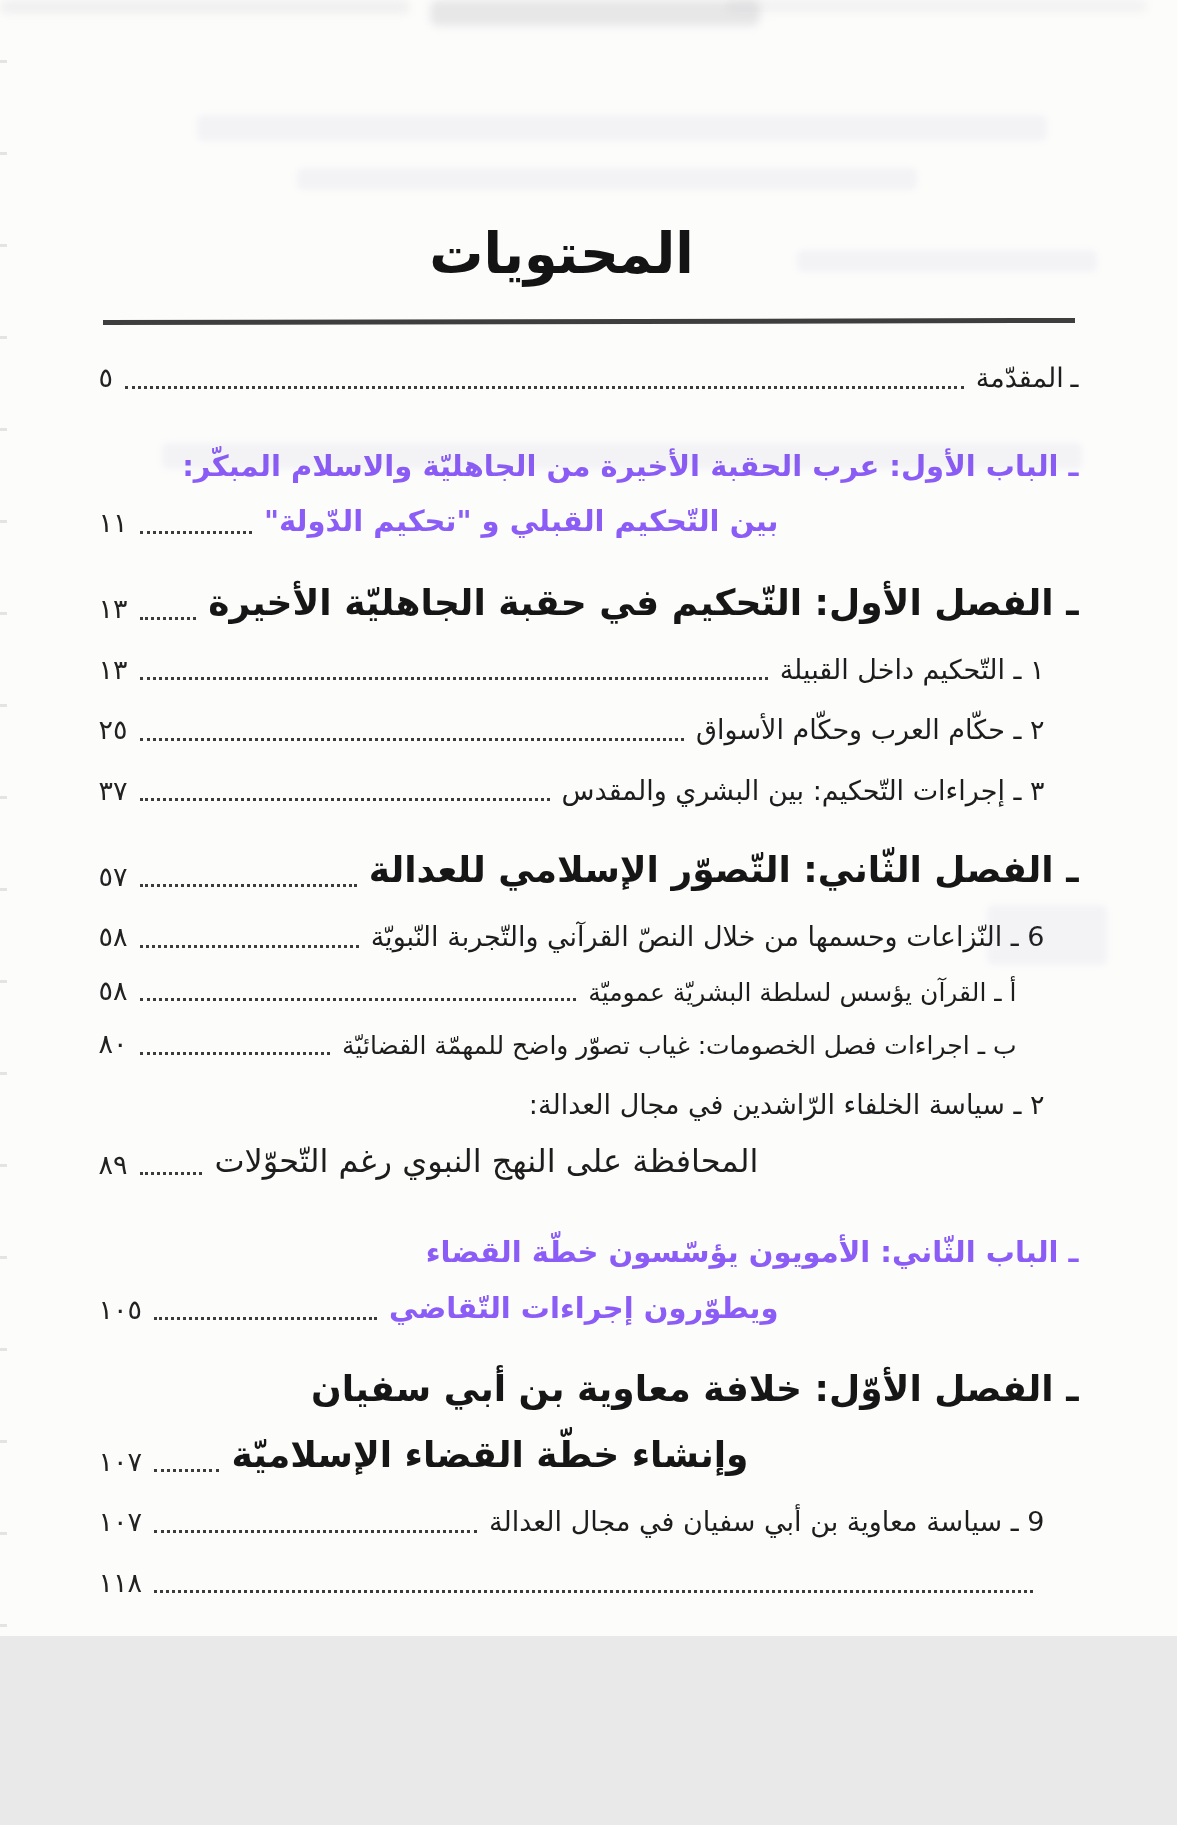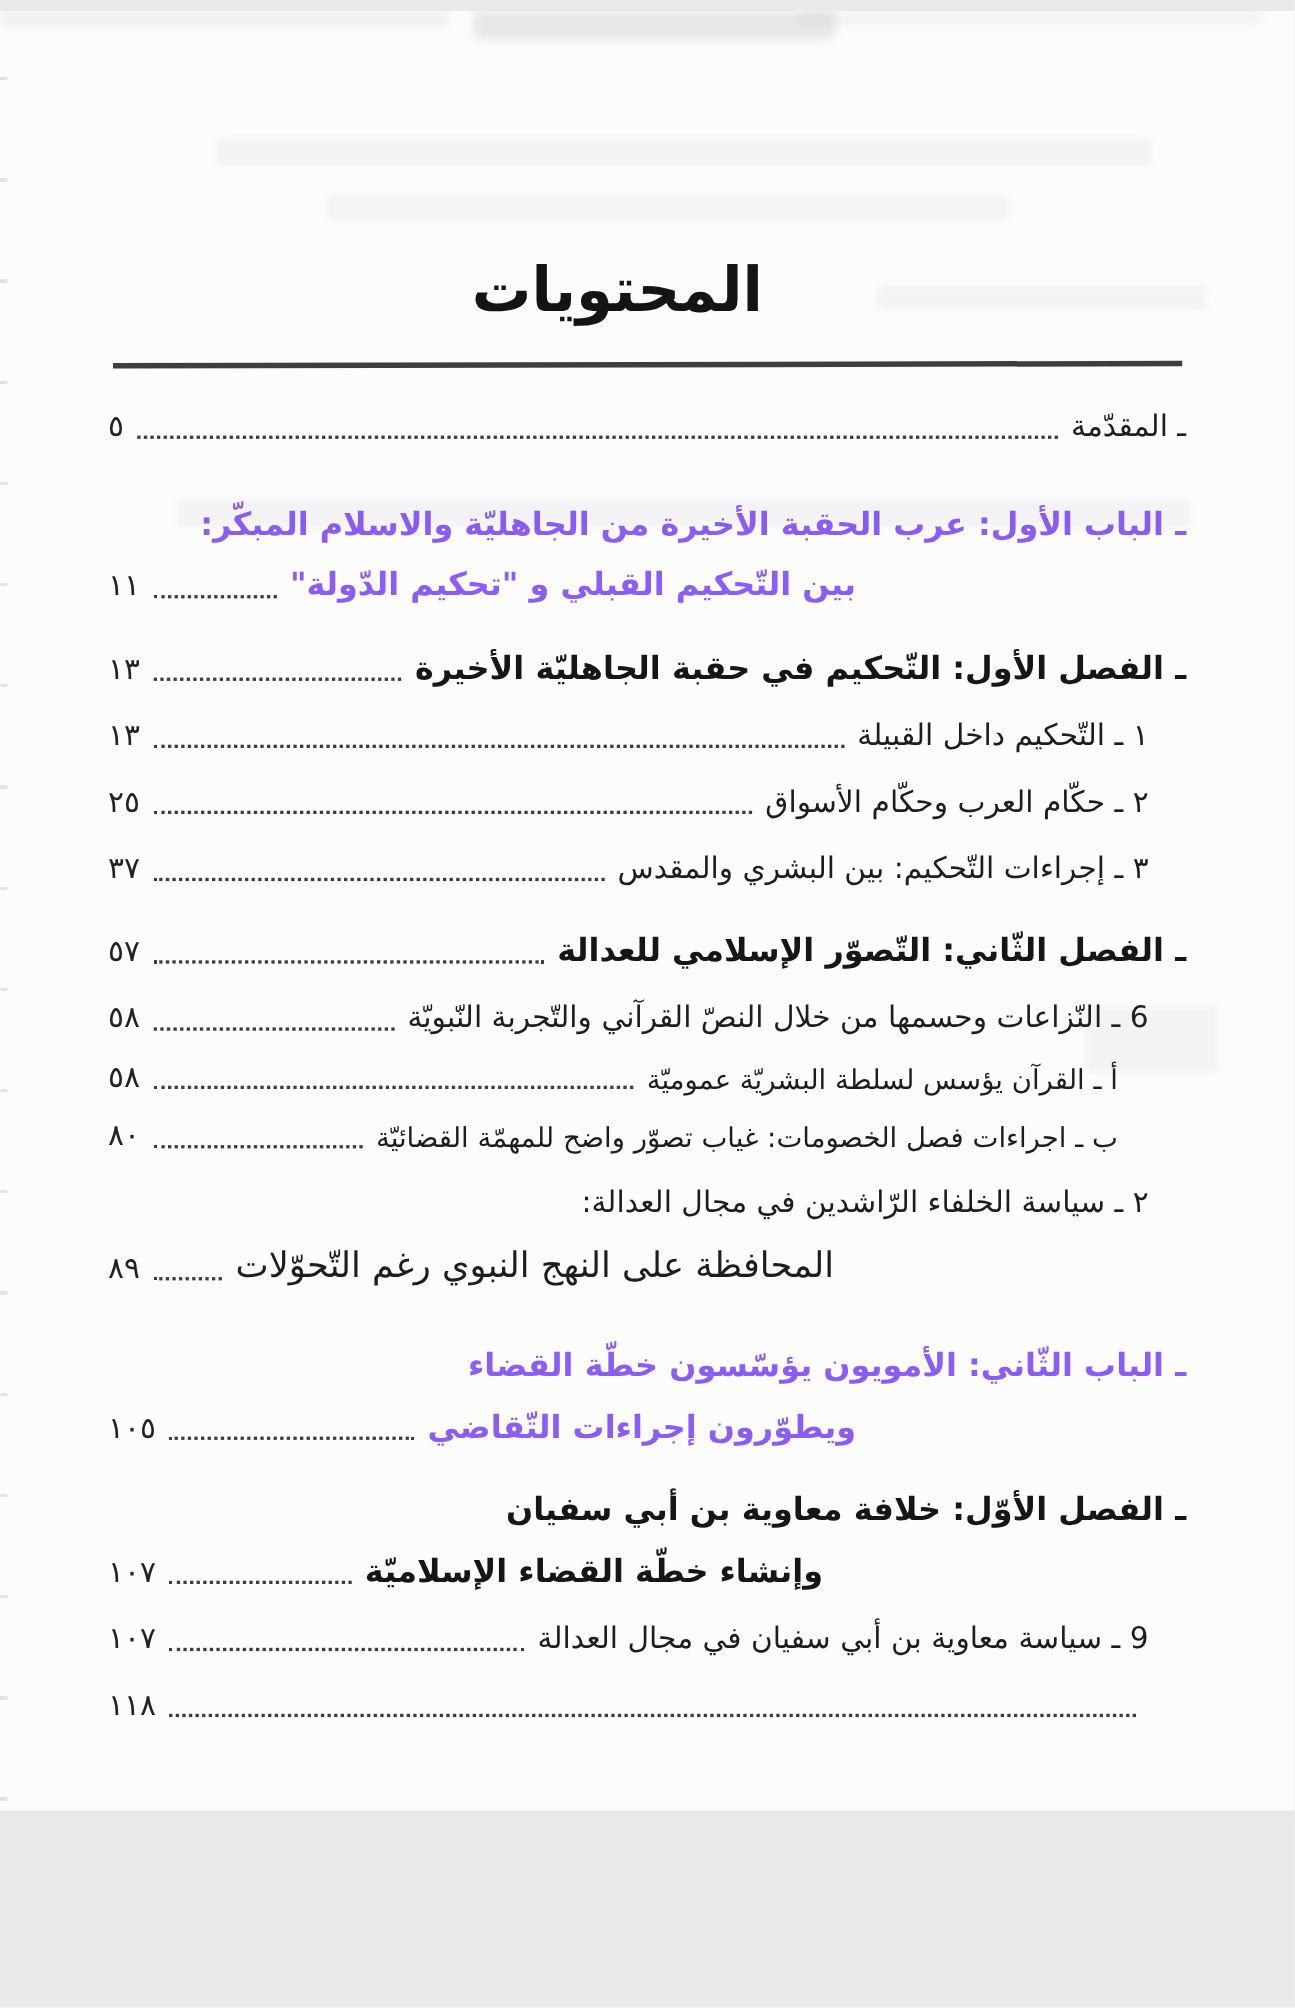--- a/index.html
+++ b/index.html
@@ -1,19 +1,19 @@
 <!DOCTYPE html>
 <html lang="ar" dir="rtl"><head>
 <meta charset="utf-8">
 <style>
   html,body{margin:0;padding:0;background:#e9e9e9;}
   .page{
     position:relative;
     width:1177px;height:1636px;
-    margin:10px auto;
+    margin:0 auto;
     background:#fcfcfb;
     overflow:hidden;
     font-family:"DejaVu Sans",sans-serif;
     color:#1d1d1d;
     direction:rtl;
   }
   
   .edge-ticks{
     position:absolute;left:0;top:60px;width:7px;height:1720px;
     background:repeating-linear-gradient(to bottom,
@@ -63,26 +63,26 @@
   }
   .row .txt{white-space:nowrap;}
   .row .dots{
     flex:1 1 auto;min-width:26px;height:0;
     border-bottom:3.5px dotted #3c3c3c;
     margin:0 12px 10px 12px;
     align-self:flex-end;
   }
   .row .pg{white-space:nowrap;font-size:27px;color:#222;}
   .intro{margin-top:0;}
-  .intro .txt{font-size:27px;}
+  .intro .txt{font-size:27px;font-family:Liberation Serif, serif;}
   .part{margin-top:46px;}
   .part .txt,.part-cont .txt{font-size:29px;font-weight:bold;color:#8b5cf6;}
   .part-cont{margin-top:12px;padding-right:300px;}
   .chapter{margin-top:32px;}
-  .chapter .txt,.chapter-cont .txt{font-size:29px;font-weight:bold;color:#161616;}
+  .chapter .txt,.chapter-cont .txt{font-size:36px;font-weight:bold;color:#161616;}
   .chapter-cont{margin-top:12px;padding-right:330px;}
   .item{margin-top:20px;padding-right:34px;}
   .item .txt{font-size:27px;}
   .item-cont{margin-top:12px;padding-right:320px;}
   .item-cont .txt{font-size:32px;}
   .subitem{margin-top:13px;padding-right:62px;}
   .subitem .txt{font-size:25px;}
   .folio{
     position:absolute;top:1640px;left:0;right:0;
     text-align:left;font-size:30px;color:#2a2a2a;

